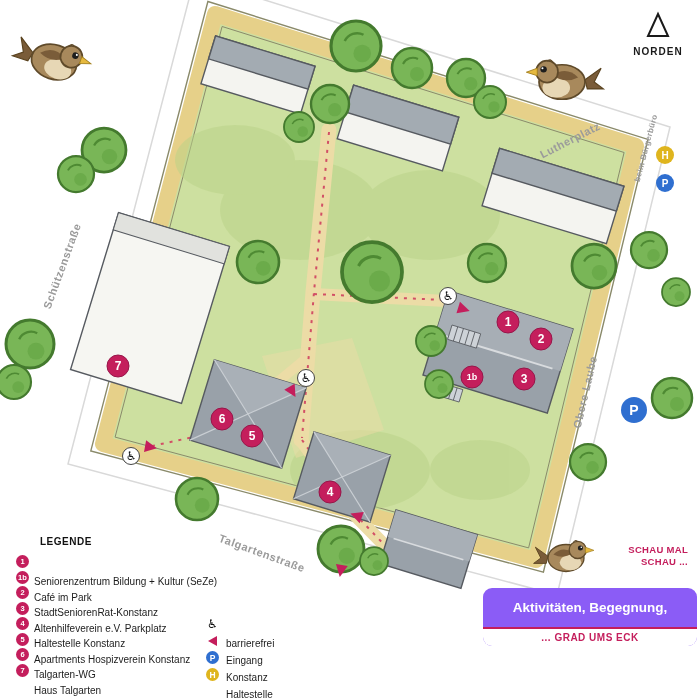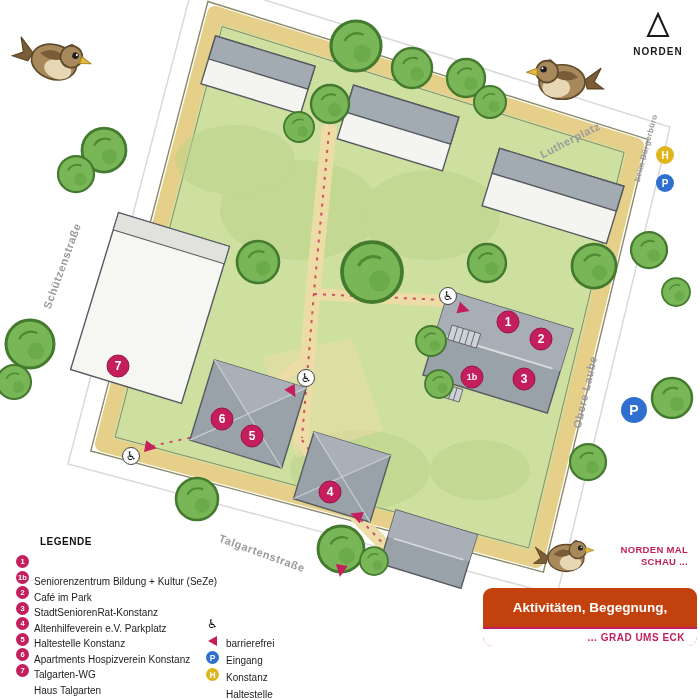--- a/index.html
+++ b/index.html
@@ -34,23 +34,23 @@
   .legend-symbols { position:absolute; left:189px; top:79px; }
   .srow { display:flex; align-items:center; gap:6px; height:17px; }
   .symbox { width:15px; display:flex; justify-content:center; align-items:center; }
   .wheelglyph { font-family:"DejaVu Sans", sans-serif; font-size:12px; color:#111; }
   .tri-left { width:0; height:0; border-top:5px solid transparent; border-bottom:5px solid transparent; border-right:9px solid #c41e5c; }
   .pcirc,.hcirc { width:13px; height:13px; border-radius:50%; color:#fff; font-weight:bold; font-size:8.5px;
                   display:flex; align-items:center; justify-content:center; }
   .pcirc { background:#2f6fd0; } .hcirc { background:#dfb51e; }
 
   
-  .banner { position:absolute; left:483px; top:588px; width:214px; border-radius:9px; overflow:hidden; background:#c2410c; }
+  .banner { position:absolute; left:483px; top:588px; width:214px; border-radius:9px; overflow:hidden; background:#8b5cf6; }
   .banner-title { color:#fff; font-weight:bold; font-size:13.5px; text-align:center; padding:11px 6px 10px; line-height:1.35; }
-  .banner-footer { background:#fff; color:#c41e5c; font-weight:bold; font-size:10px; text-align:right;
+  .banner-footer { background:#fff; color:#c41e5c; font-weight:bold; font-size:10px; text-align:center;
                    padding:3px 12px; letter-spacing:.5px; border-top:2px solid #c41e5c; }
   .speech { position:absolute; left:598px; top:544px; width:90px; text-align:right; color:#c41e5c;
             font-weight:bold; font-size:9.5px; line-height:1.25; letter-spacing:.3px; }
 </style>
 </head>
 <body>
 
 <svg class="map" width="700" height="700" viewBox="0 0 700 700">
   <defs>
     <g id="tree">
@@ -317,21 +317,21 @@
     <div class="srow">
       <span class="symbox">
           <span class="hcirc">H</span>
         </span>
       <span class="llabel">Haltestelle</span>
     </div>
   </div>
 </div>
 
 <div class="speech">
-  <div>NORDEN MAL</div>
+  <div>SCHAU MAL</div>
   <div>SCHAU ...</div>
 </div>
 
 <div class="banner">
   <div class="banner-title">
     <div>Aktivitäten, Begegnung,</div>
   </div>
   <div class="banner-footer">... GRAD UMS ECK</div>
 </div>
 

